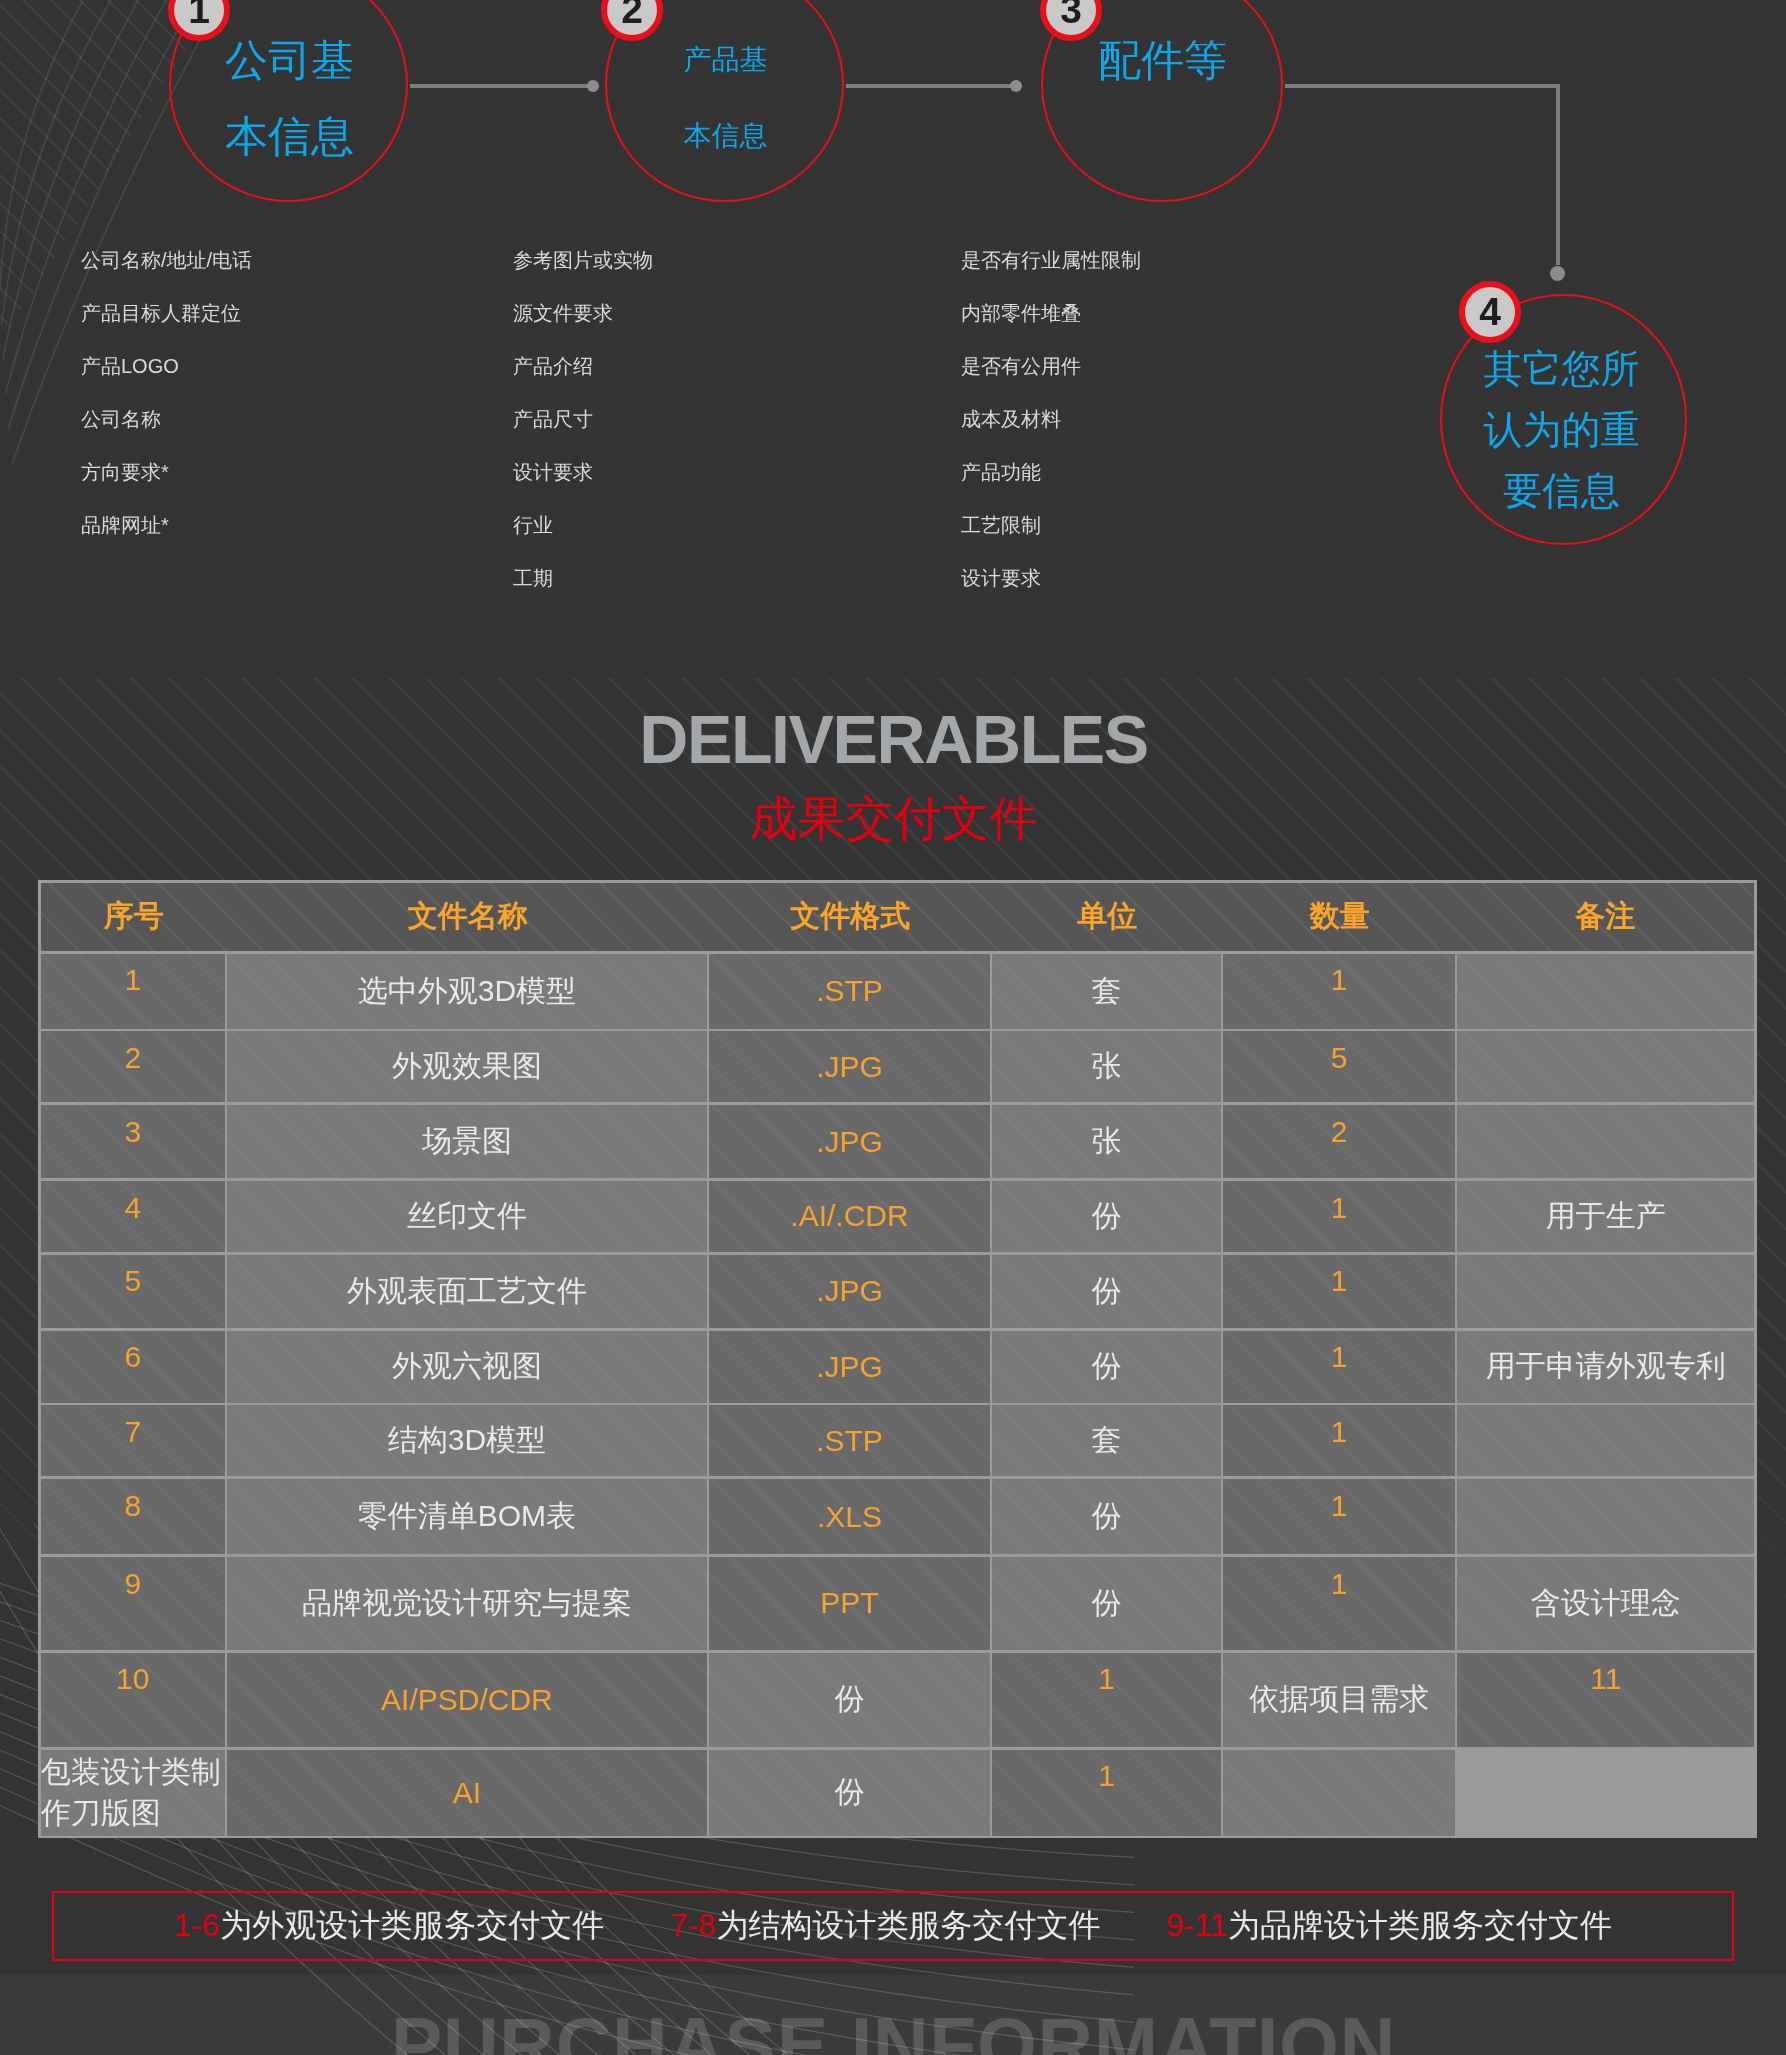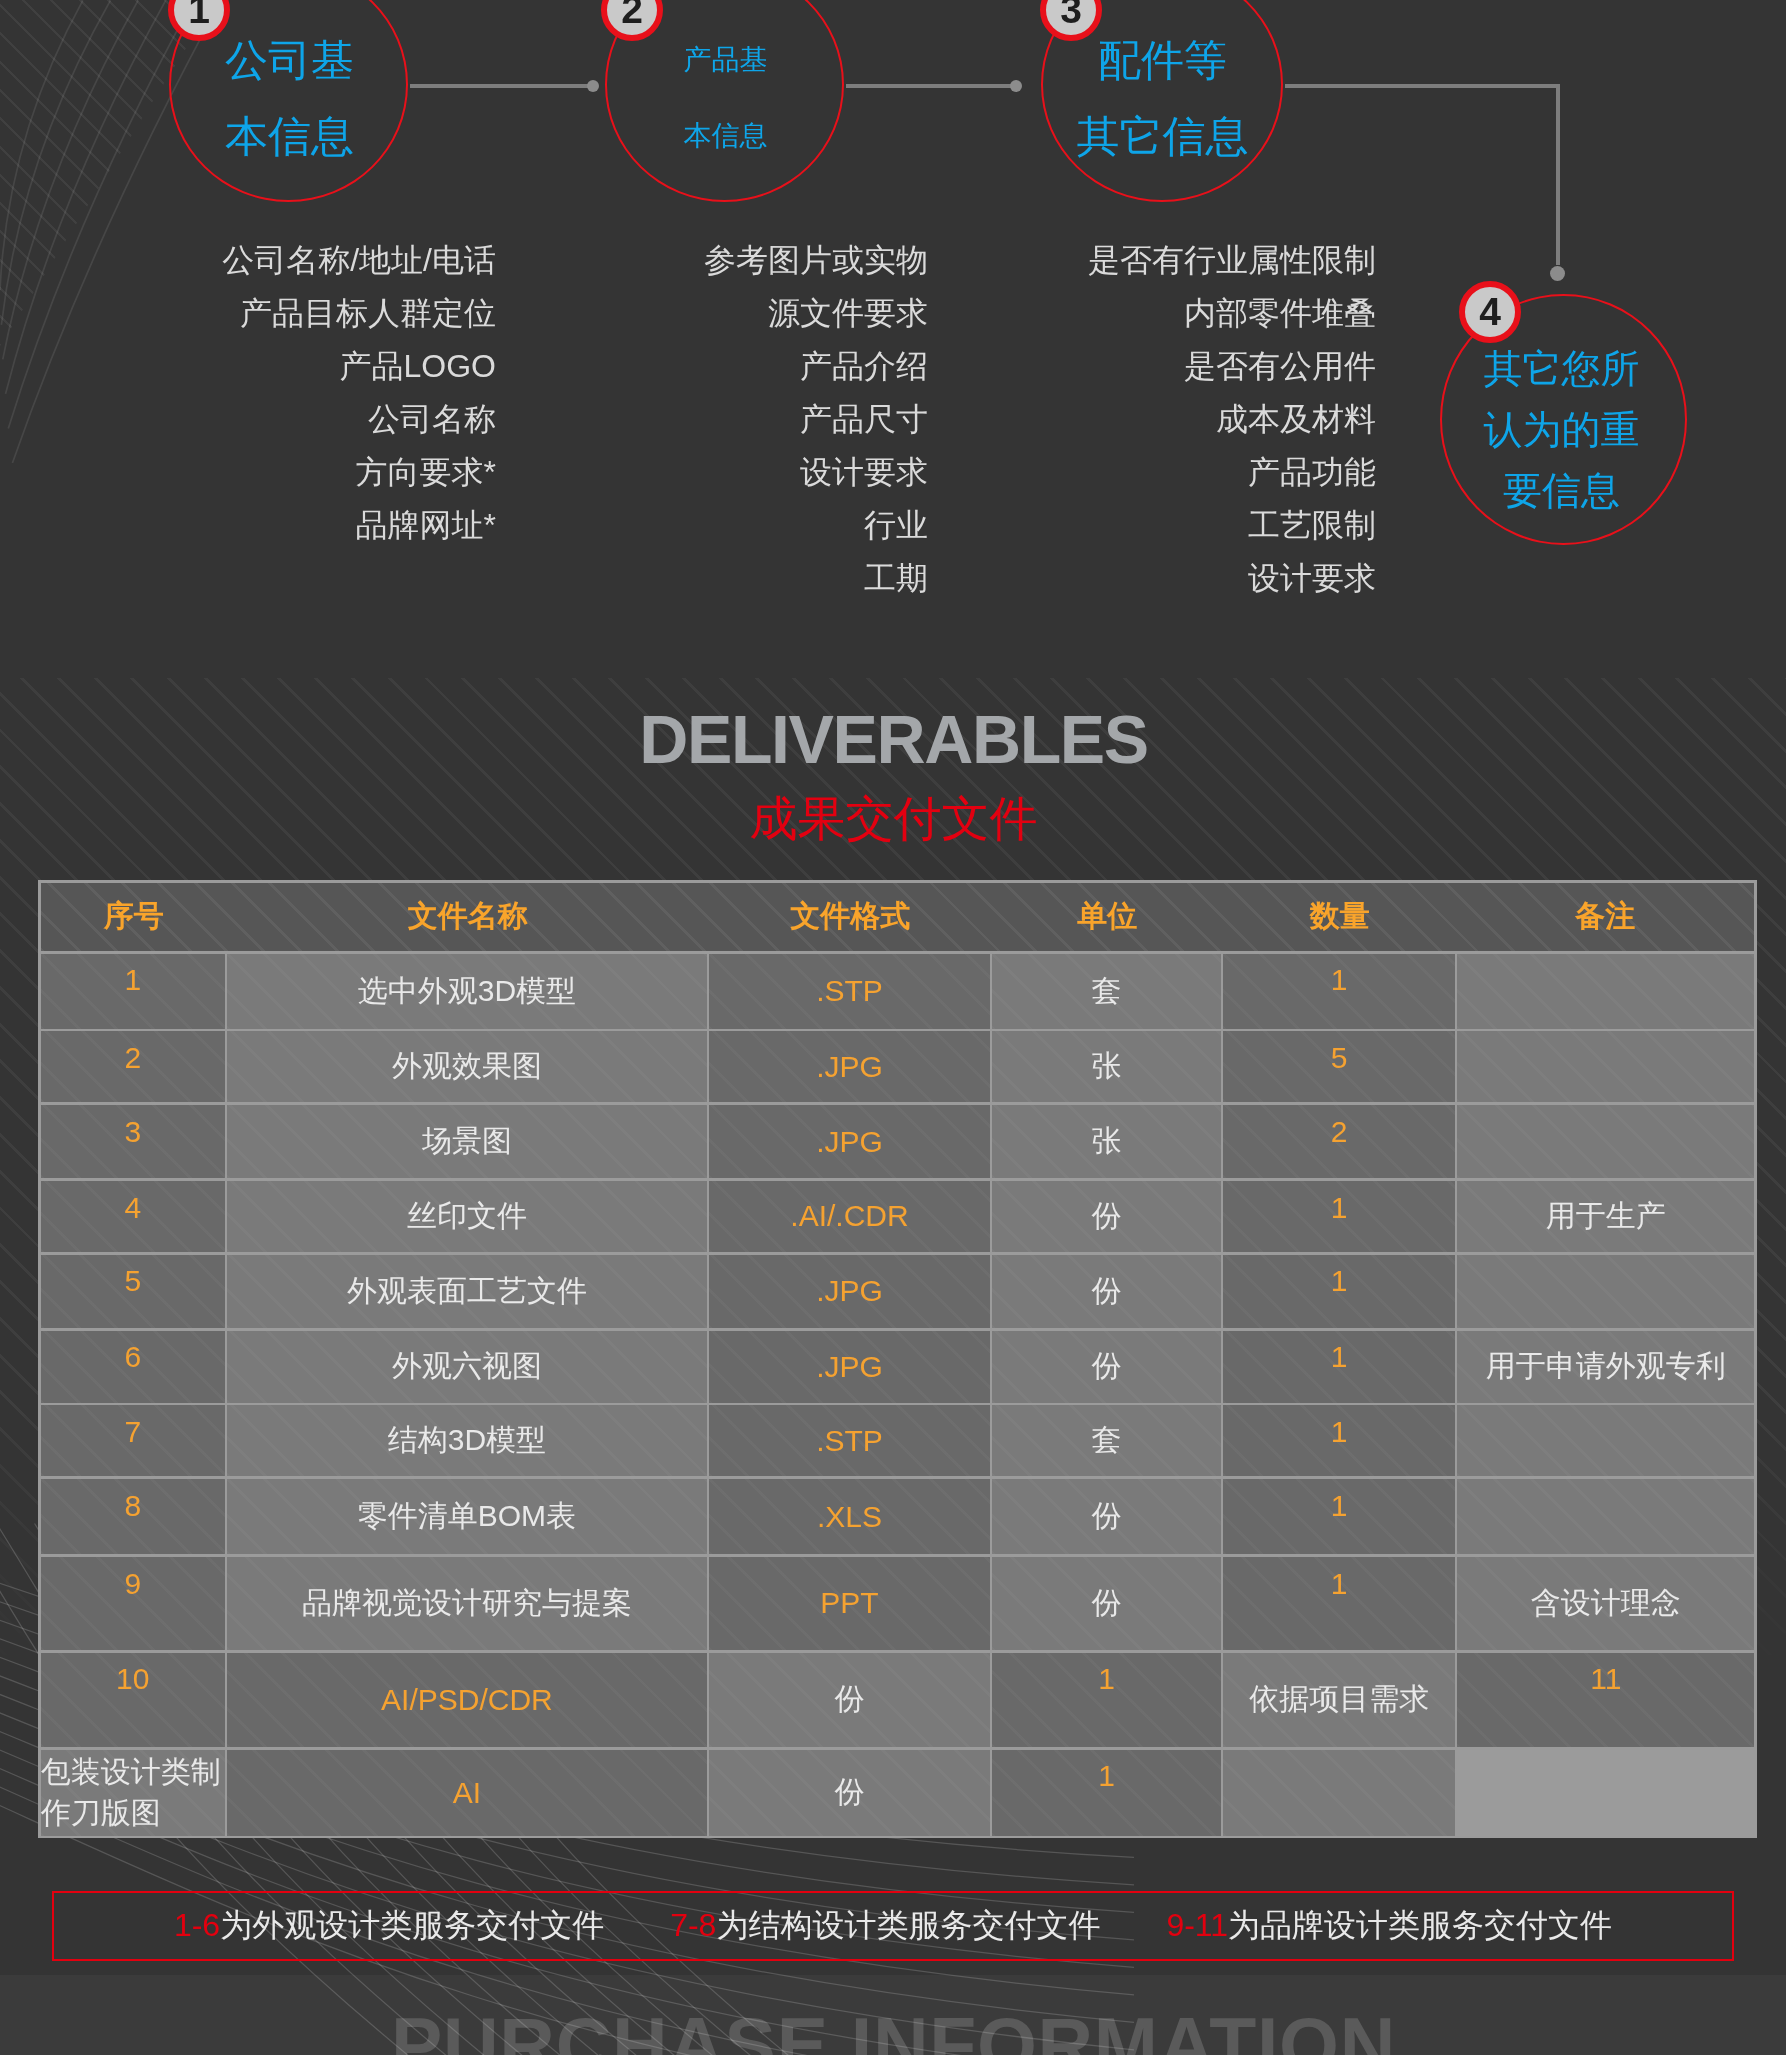--- a/index.html
+++ b/index.html
@@ -37,21 +37,21 @@
   }
   .step-0 .badge{left:168px;top:-21.4px;}
   .step-1 .badge{left:601px;top:-21.4px;}
   .step-2 .badge{left:1040px;top:-21.4px;}
   .step-3 .badge{left:1459px;top:281px;}
   .stitle{position:absolute;text-align:center;color:#0ea5e9;font-weight:400;}
   .step-0 .stitle{left:169px;top:22px;width:241px;font-size:43px;line-height:76px;}
   .step-1 .stitle{left:605px;top:22px;width:241px;font-size:28px;line-height:76px;}
   .step-2 .stitle{left:1041px;top:22px;width:243px;font-size:43px;line-height:76px;}
   .step-3 .stitle{left:1440px;top:338px;width:243px;font-size:39px;line-height:61px;}
-  .sitems{position:absolute;width:415px;text-align:right;color:#DADADA;font-size:32px;line-height:53px;}
+  .sitems{position:absolute;width:415px;text-align:left;color:#DADADA;font-size:20px;line-height:53px;}
   .step-0 .sitems{left:81px;top:234px;}
   .step-1 .sitems{left:513px;top:234px;}
   .step-2 .sitems{left:961px;top:234px;}
   .conn{position:absolute;background:#7D7D7D;}
   .l1{left:410px;top:84px;width:178px;height:3.5px;}
   .l2{left:846px;top:84px;width:166px;height:3.5px;}
   .l3h{left:1285px;top:84px;width:275px;height:3.5px;}
   .l3v{left:1556px;top:84px;width:3.5px;height:181px;}
   .dot{position:absolute;width:12.4px;height:12.4px;border-radius:50%;background:#8C8C8C;}
   .d1{left:587px;top:80px;}
@@ -196,21 +196,20 @@
           <div>设计要求</div>
           <div>行业</div>
           <div>工期</div>
         </div>
     </div>
     <div class="step step-2">
       <div class="circle"></div>
       <div class="badge">3</div>
       <div class="stitle">
           <div>配件等</div>
-          <div>其它信息</div>
         </div>
       <div class="sitems">
           <div>是否有行业属性限制</div>
           <div>内部零件堆叠</div>
           <div>是否有公用件</div>
           <div>成本及材料</div>
           <div>产品功能</div>
           <div>工艺限制</div>
           <div>设计要求</div>
         </div>

